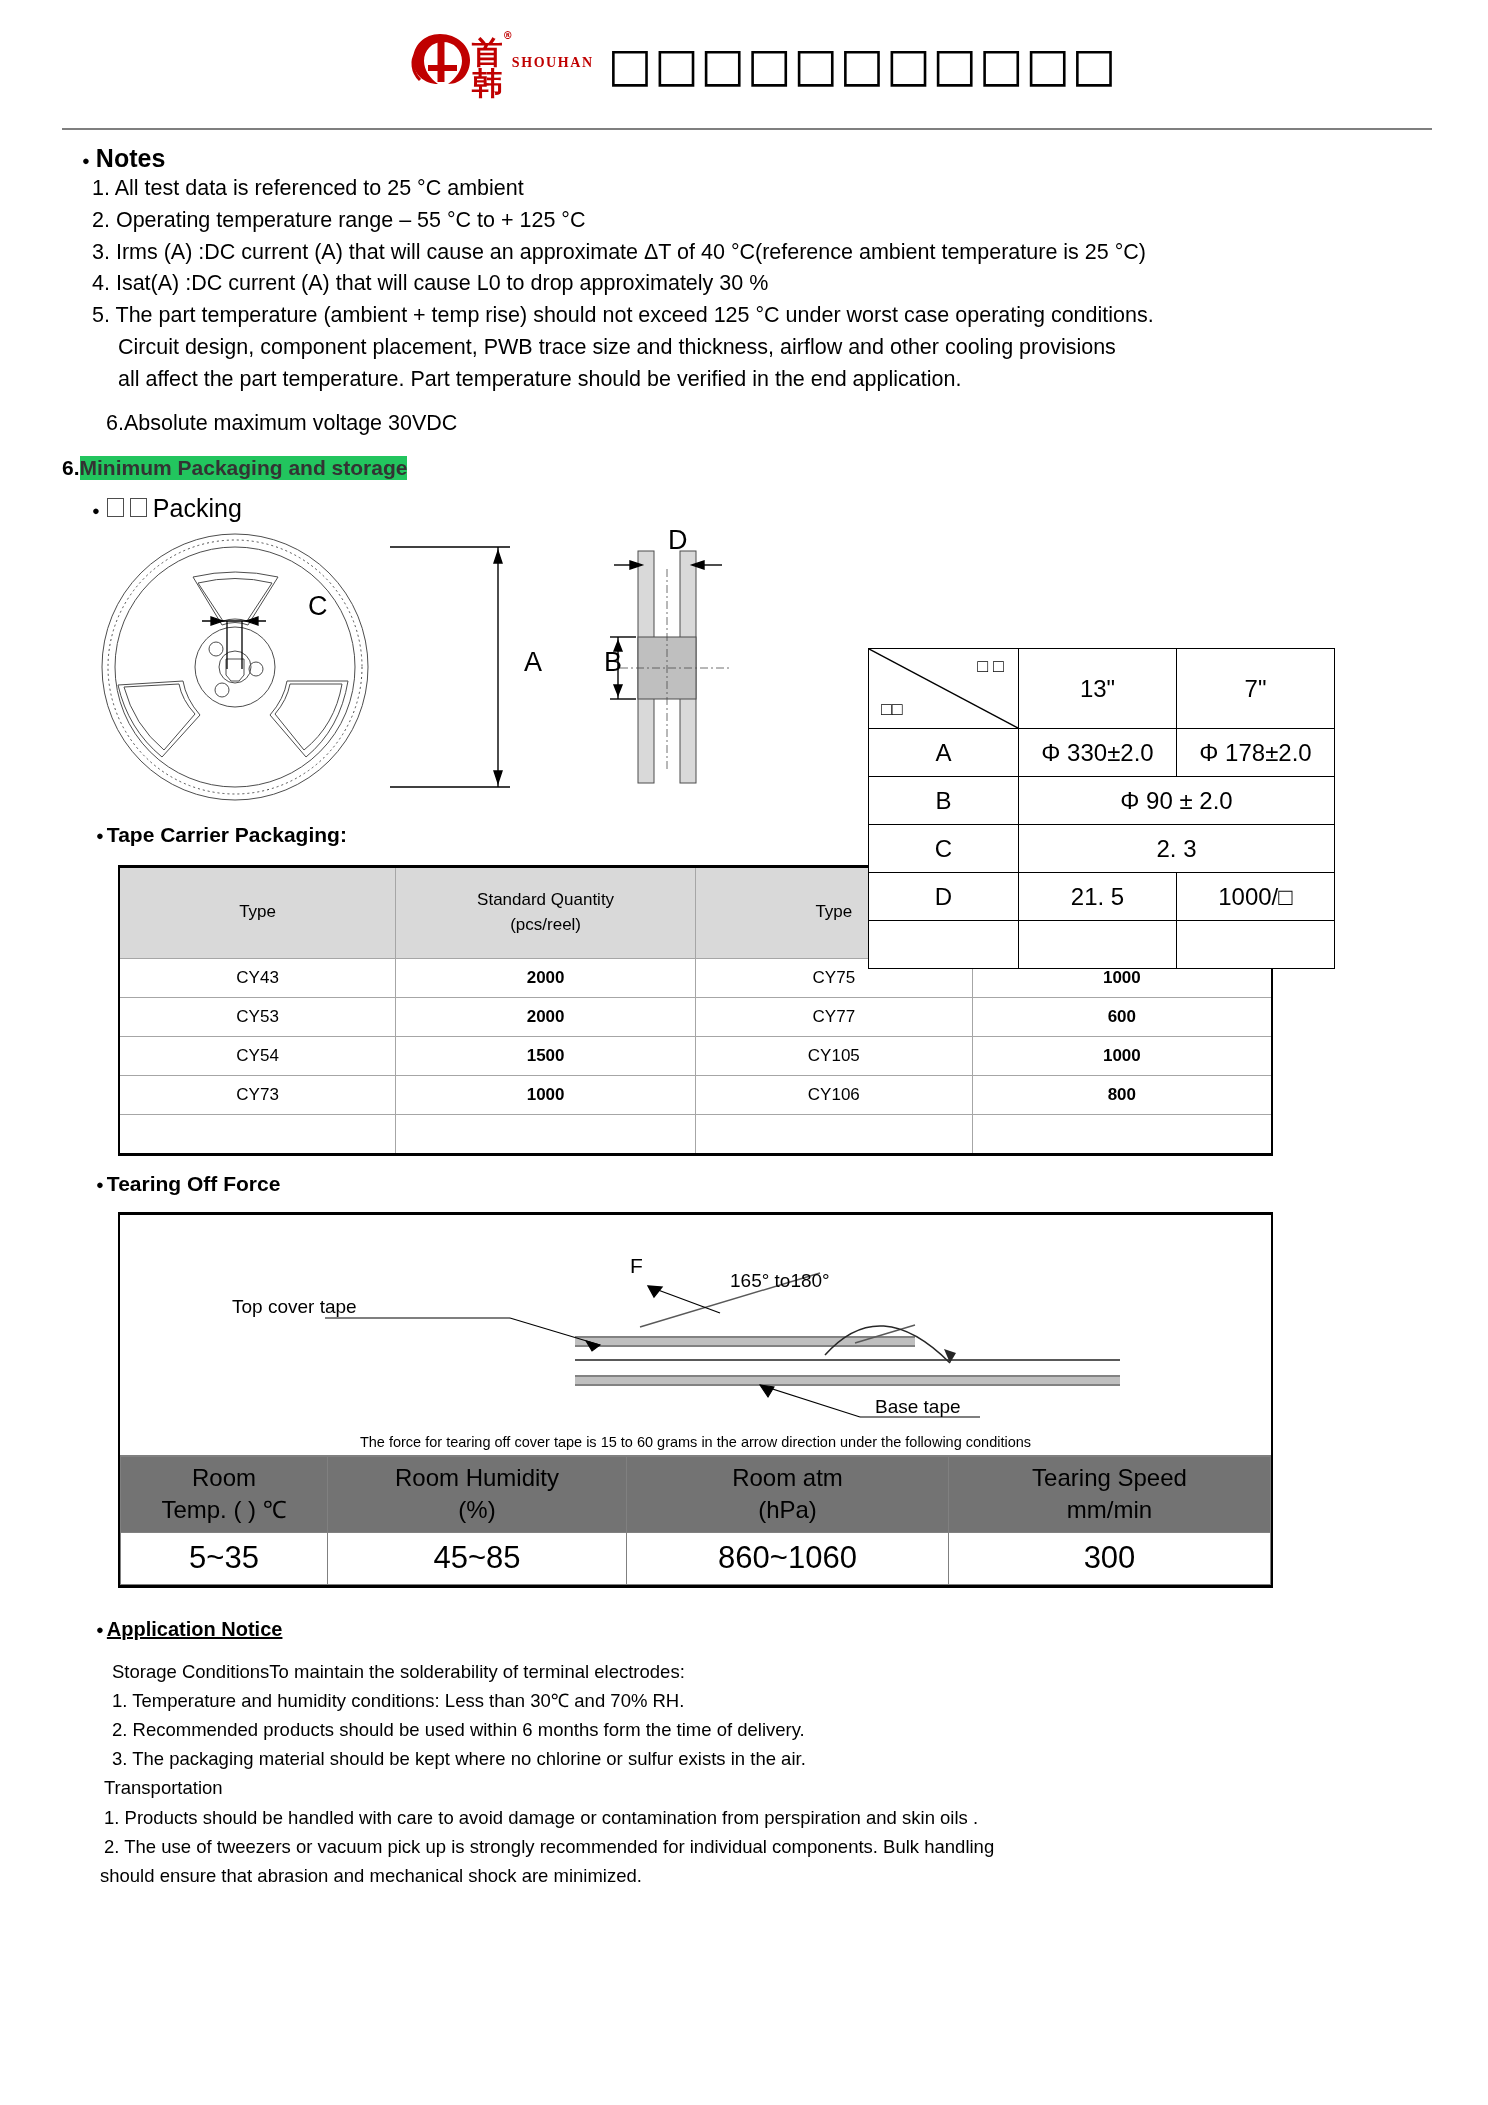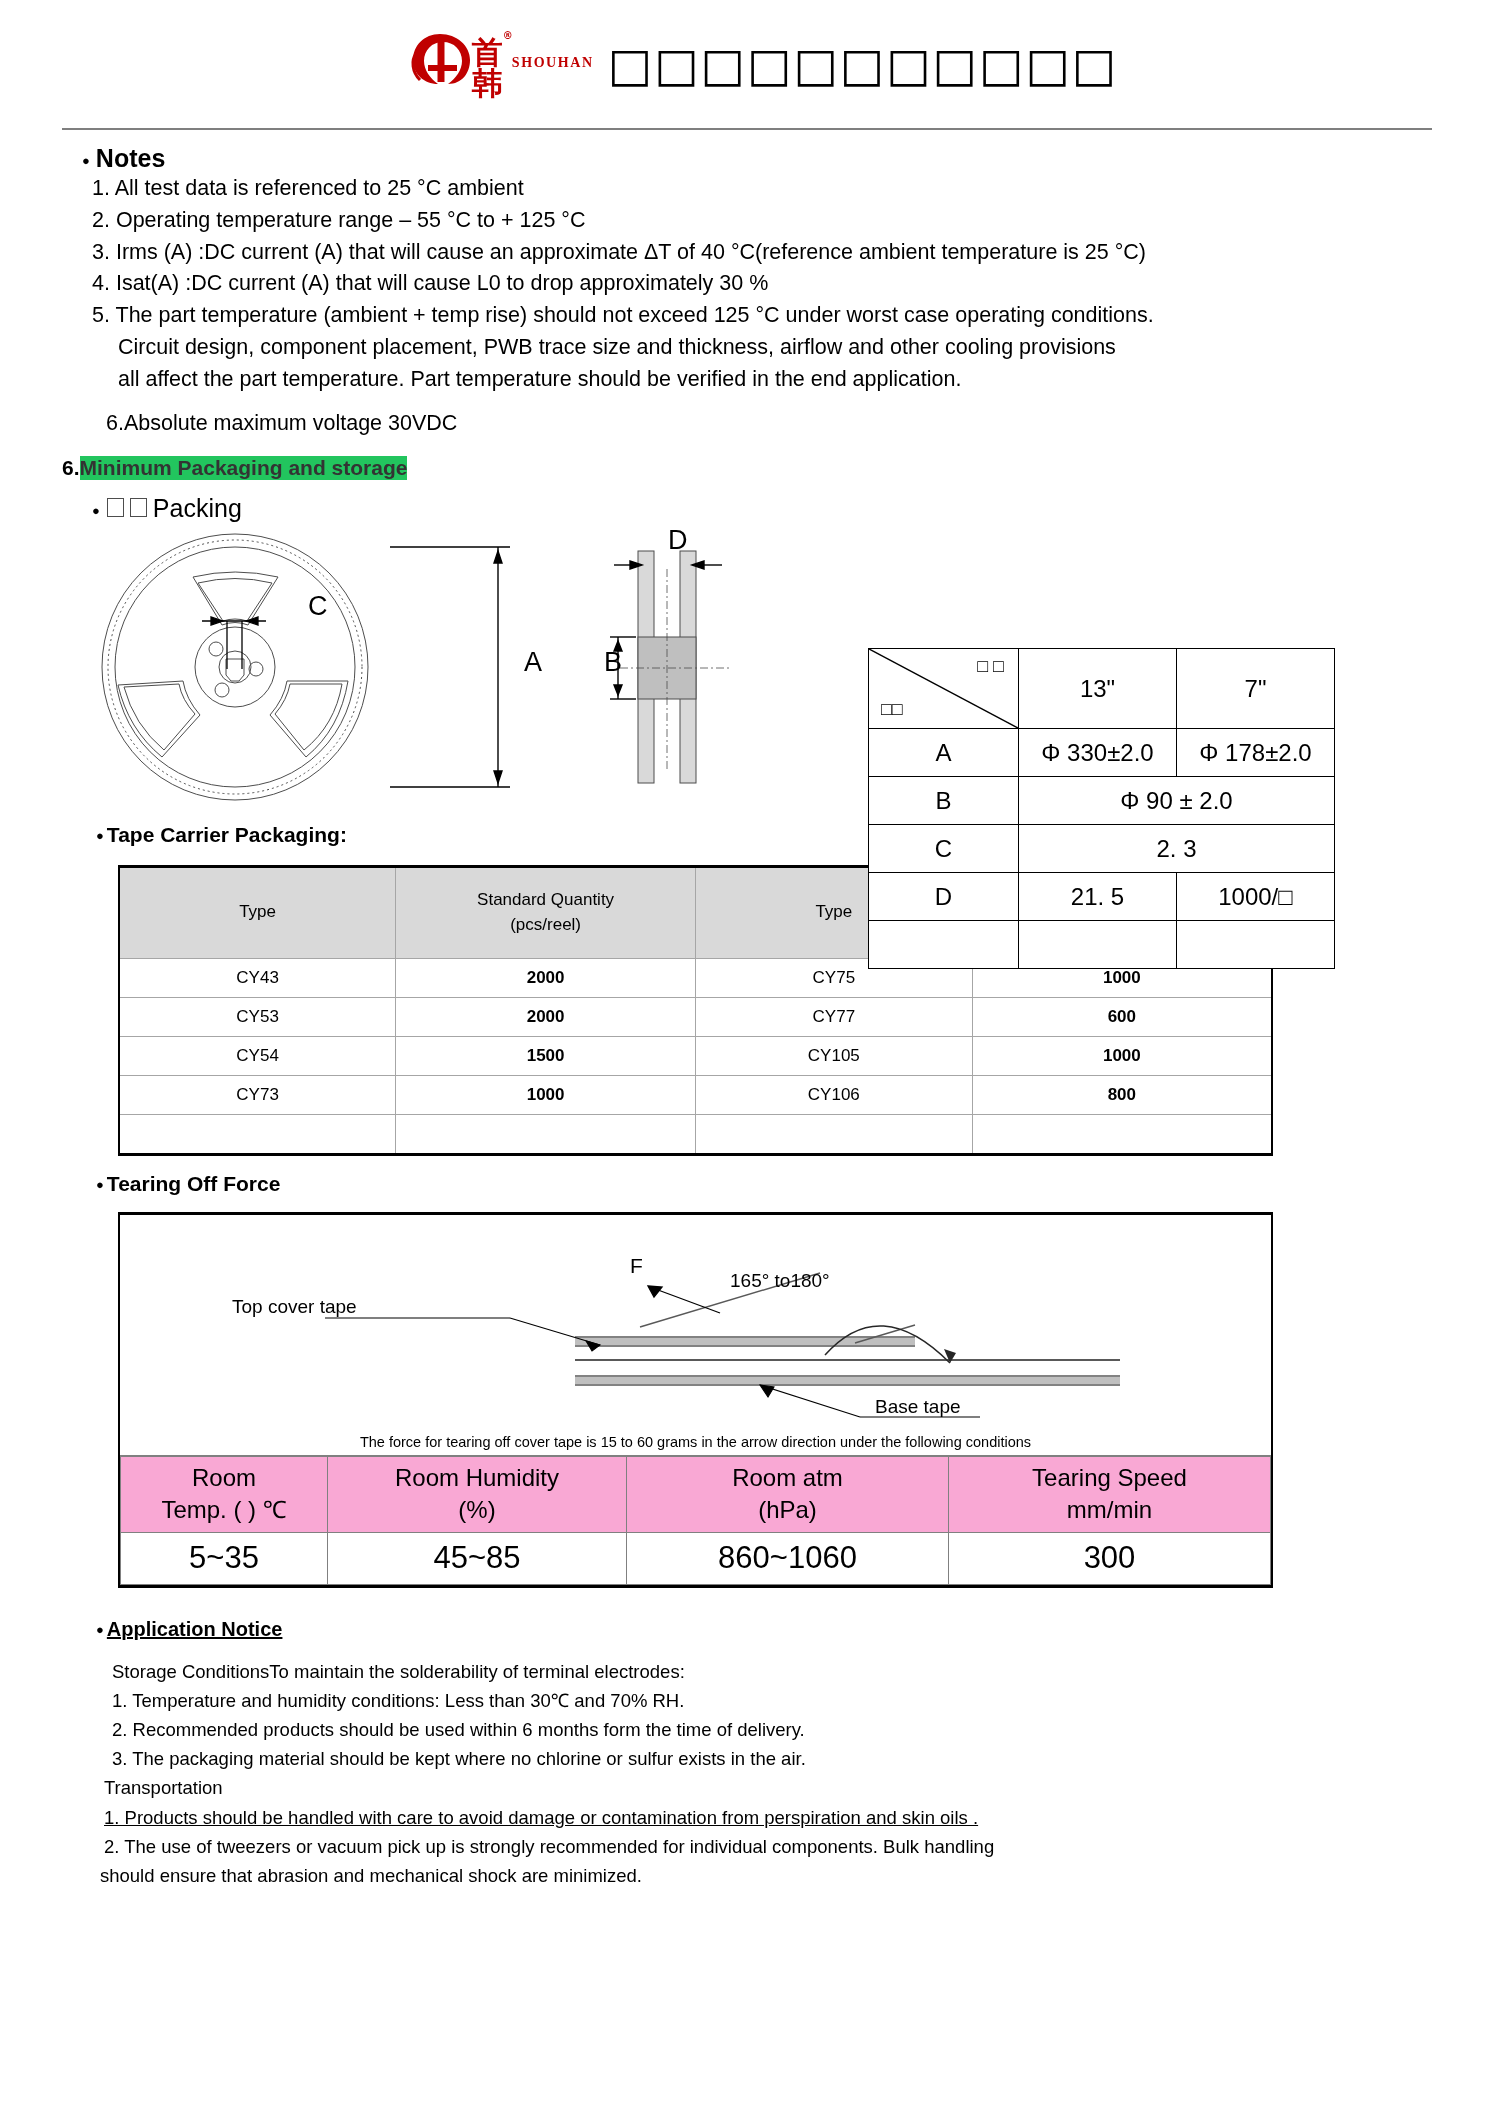--- a/index.html
+++ b/index.html
@@ -226,21 +226,21 @@
   }
   table.tof {
     border-collapse: collapse;
     width: 100%;
   }
   table.tof th, table.tof td {
     border: 1px solid #808080;
     text-align: center;
   }
   table.tof th {
-    background: #f9a8d4;
+    background: #737373;
     font-weight: normal;
     font-size: 24px;
     height: 76px;
     line-height: 1.35;
   }
   table.tof td {
     font-size: 31px;
     height: 52px;
   }
   table.tof th span.sub { display: block; font-size: 24px; }
@@ -573,16 +573,16 @@
 <div class="app-head">
   <span class="dot"></span>
   <span class="u">Application Notice</span>
 </div>
 <div class="app-body">
   <div class="app-line">Storage ConditionsTo maintain the solderability of terminal electrodes:</div>
   <div class="app-line">1. Temperature and humidity conditions: Less than 30℃ and 70%  RH.</div>
   <div class="app-line">2.  Recommended products should be used within 6 months form the time of delivery.</div>
   <div class="app-line">3.  The packaging material should be kept where no chlorine or sulfur exists in the air.</div>
   <div class="app-line" style="margin-left:-8px;">Transportation</div>
-  <div class="app-line" style="margin-left:-8px;text-decoration:underline;">1. Products should be handled with care to avoid damage or contamination from perspiration and skin oils .</div>
+  <div class="app-line" style="margin-left:-8px;">1. Products should be handled with care to avoid damage or contamination from perspiration and skin oils .</div>
   <div class="app-line" style="margin-left:-8px;">2. The use of tweezers or vacuum pick up is strongly recommended for individual components. Bulk handling</div>
   <div class="app-line" style="margin-left:-12px;">should ensure that abrasion and mechanical shock are minimized.</div>
 </div>
 
 </body></html>

